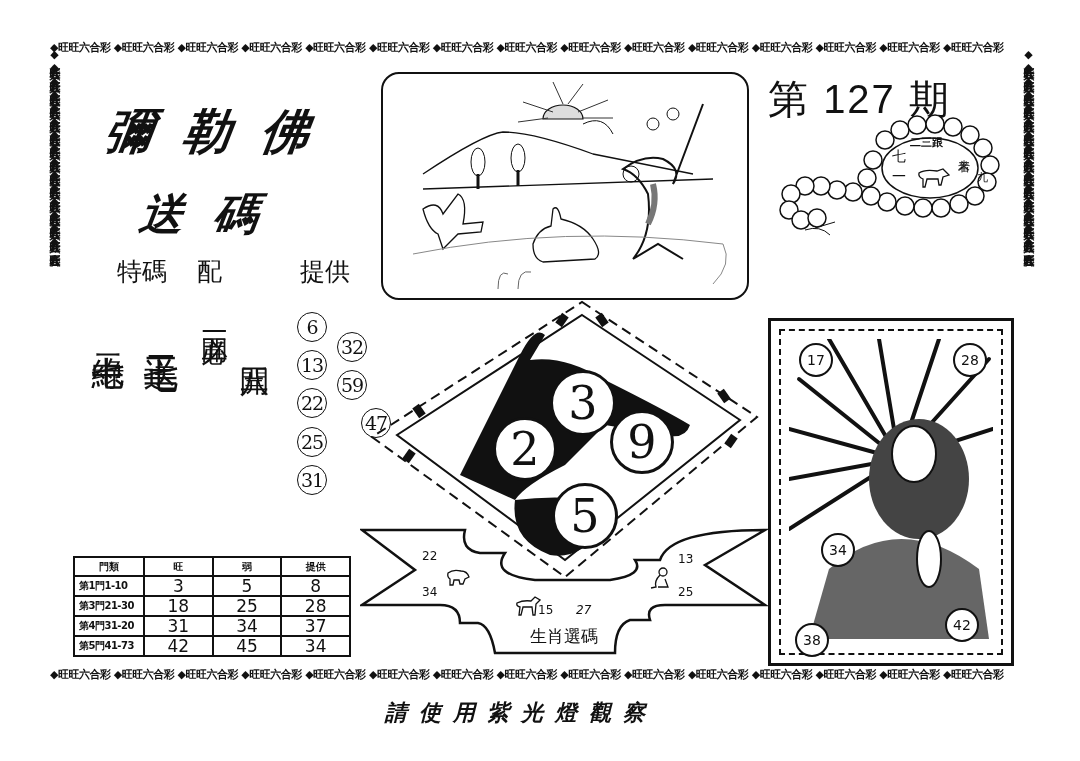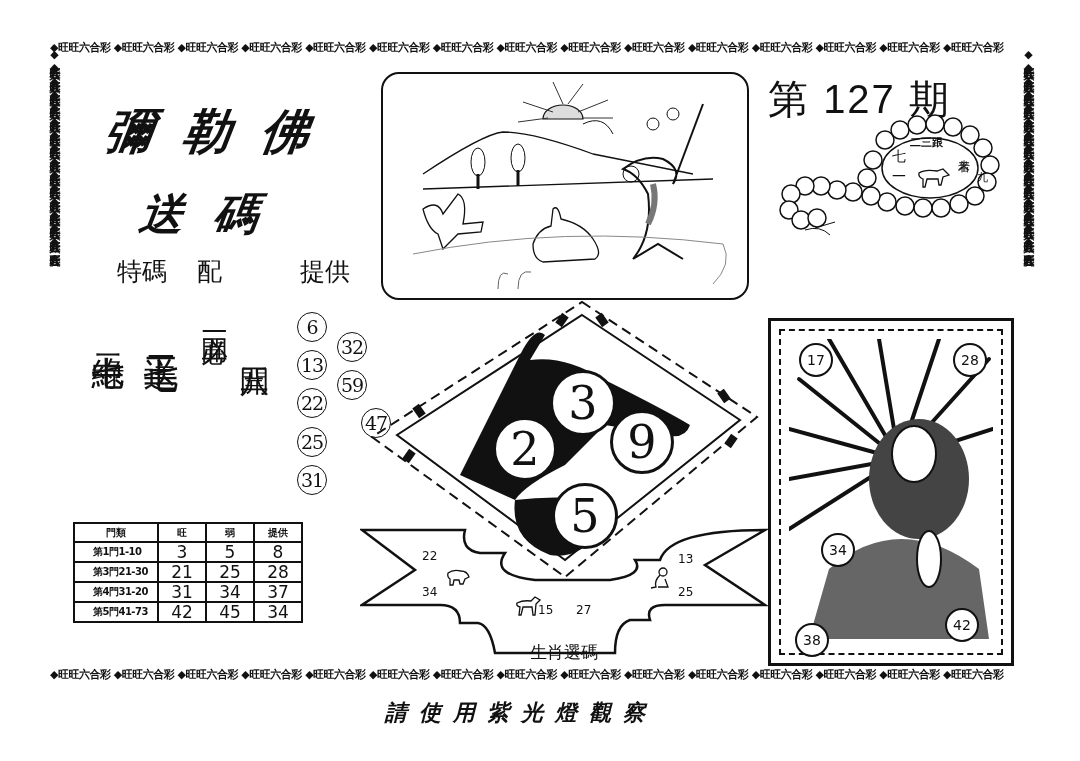--- a/index.html
+++ b/index.html
@@ -7,24 +7,24 @@
   .abs{position:absolute;}
   
   .border-h{position:absolute;left:50px;width:985px;height:16px;overflow:hidden;white-space:nowrap;font-family:"DejaVu Sans",sans-serif;font-weight:bold;font-size:11px;line-height:16px;letter-spacing:-0.5px;color:#111;}
   .border-v{position:absolute;top:48px;width:16px;height:620px;overflow:hidden;writing-mode:vertical-rl;font-family:"DejaVu Sans",sans-serif;font-weight:bold;font-size:11px;line-height:16px;letter-spacing:-0.5px;color:#111;}
   .calli{font-family:"DejaVu Serif",serif;font-weight:bold;font-style:italic;font-size:48px;letter-spacing:30px;transform:skewX(-8deg);}
   .label{font-family:"DejaVu Sans",sans-serif;font-size:25px;}
   .vcol{writing-mode:vertical-rl;font-family:"DejaVu Serif",serif;line-height:1;}
   .circ{position:absolute;width:28px;height:28px;border:1.6px solid #111;border-radius:50%;display:flex;align-items:center;justify-content:center;font-family:"DejaVu Serif",serif;font-size:19px;background:#fff;letter-spacing:-1px;}
   .landscape{position:absolute;left:381px;top:72px;width:364px;height:224px;border:2.5px solid #111;border-radius:18px;background:#fff;}
   .issue{font-family:Liberation Sans, sans-serif;font-size:40px;letter-spacing:2px;margin-left:16px;}
-  table.grid{position:absolute;left:73px;top:522px;border-collapse:collapse;width:230px;}
+  table.grid{position:absolute;left:73px;top:556px;border-collapse:collapse;width:278px;}
   table.grid td,table.grid th{border:2px solid #111;height:18px;padding:0;text-align:center;font-family:"DejaVu Sans",sans-serif;}
   table.grid th{font-size:10px;font-weight:bold;height:17px;}
-  table.grid td.rowh{font-size:10px;font-weight:bold;text-align:left;padding-left:18px;width:64px;letter-spacing:-0.5px;}
+  table.grid td.rowh{font-size:10px;font-weight:bold;text-align:left;padding-left:4px;width:64px;letter-spacing:-0.5px;}
   table.grid td.num{font-size:17px;line-height:18px;}
   .ball{position:absolute;border-radius:50%;background:#fff;border:3px solid #111;display:flex;align-items:center;justify-content:center;font-family:"DejaVu Serif",serif;font-size:46px;}
   .small-num{position:absolute;font-family:"DejaVu Sans",sans-serif;font-size:12px;}
   .buddha-circ{position:absolute;width:30px;height:30px;border:2px solid #111;border-radius:50%;background:#fff;display:flex;align-items:center;justify-content:center;font-family:"DejaVu Sans",sans-serif;font-size:14px;}
   .footer{font-family:"DejaVu Serif",serif;font-size:22px;letter-spacing:12px;font-style:italic;font-weight:bold;}
 </style>
 </head>
 <body>
 
 <div class="border-h" style="top:40px;">◆旺旺六合彩 ◆旺旺六合彩 ◆旺旺六合彩 ◆旺旺六合彩 ◆旺旺六合彩 ◆旺旺六合彩 ◆旺旺六合彩 ◆旺旺六合彩 ◆旺旺六合彩 ◆旺旺六合彩 ◆旺旺六合彩 ◆旺旺六合彩 ◆旺旺六合彩 ◆旺旺六合彩 ◆旺旺六合彩</div>
@@ -165,28 +165,28 @@
   </svg>
   <div class="small-num" style="left:62px;top:24px;">22</div>
   <div class="small-num" style="left:62px;top:60px;">34</div>
   <svg class="abs" style="left:85px;top:42px;" width="26" height="20" viewBox="0 0 26 20">
     <path d="M3 6 Q8 2 16 4 Q22 4 24 10 L20 12 L18 17 L15 17 L14 13 L9 13 L8 18 L5 18 L5 12 Q2 10 3 6 Z" fill="none" stroke="#111" stroke-width="1.3"></path>
   </svg>
   <svg class="abs" style="left:155px;top:70px;" width="26" height="22" viewBox="0 0 26 22">
     <path d="M2 8 Q8 5 16 6 L20 2 L25 5 L21 9 L20 20 L18 20 L17 12 L8 12 L6 20 L4 20 L5 12 Q1 11 2 8 Z" fill="none" stroke="#111" stroke-width="1.3"></path>
   </svg>
   <div class="small-num" style="left:178px;top:78px;">15</div>
-  <div class="small-num" style="left:216px;top:78px;">27</div>
+  <div class="small-num" style="left:216px;top:78px;font-style:italic;">27</div>
   <svg class="abs" style="left:288px;top:42px;" width="22" height="24" viewBox="0 0 22 24">
     <circle cx="15" cy="5" r="4" fill="none" stroke="#111" stroke-width="1.3"></circle>
     <path d="M12 8 Q6 14 8 20 L3 21 M10 20 L20 20 L17 12" fill="none" stroke="#111" stroke-width="1.3"></path>
   </svg>
   <div class="small-num" style="left:318px;top:27px;">13</div>
   <div class="small-num" style="left:318px;top:60px;">25</div>
-  <div class="abs" style="left:170px;top:116px;font-family:'DejaVu Sans',sans-serif;font-size:17px;">生肖選碼</div>
+  <div class="abs" style="left:170px;top:100px;font-family:'DejaVu Sans',sans-serif;font-size:17px;">生肖選碼</div>
 </div>
 
 <div class="abs" style="left:768px;top:318px;width:240px;height:342px;border:3px solid #111;background:#fff;">
   <div class="abs" style="left:8px;top:8px;right:8px;bottom:8px;border:2px dashed #111;"></div>
   <svg class="abs" style="left:18px;top:18px;" width="204" height="306" viewBox="0 0 204 306">
     <g stroke="#111" stroke-width="4" stroke-linecap="round">
       <line x1="110" y1="120" x2="10" y2="40"></line>
         <line x1="110" y1="120" x2="0" y2="90"></line>
         <line x1="110" y1="120" x2="0" y2="140"></line>
       <line x1="110" y1="120" x2="0" y2="190"></line>
@@ -217,21 +217,21 @@
     <th>提供</th>
   </tr>
   <tr>
     <td class="rowh">第1門1-10</td>
     <td class="num">3</td>
     <td class="num">5</td>
     <td class="num">8</td>
   </tr>
   <tr>
     <td class="rowh">第3門21-30</td>
-    <td class="num">21</td>
+    <td class="num">18</td>
     <td class="num">25</td>
     <td class="num">28</td>
   </tr>
   <tr>
     <td class="rowh">第4門31-20</td>
     <td class="num">31</td>
     <td class="num">34</td>
     <td class="num">37</td>
   </tr>
   <tr>

